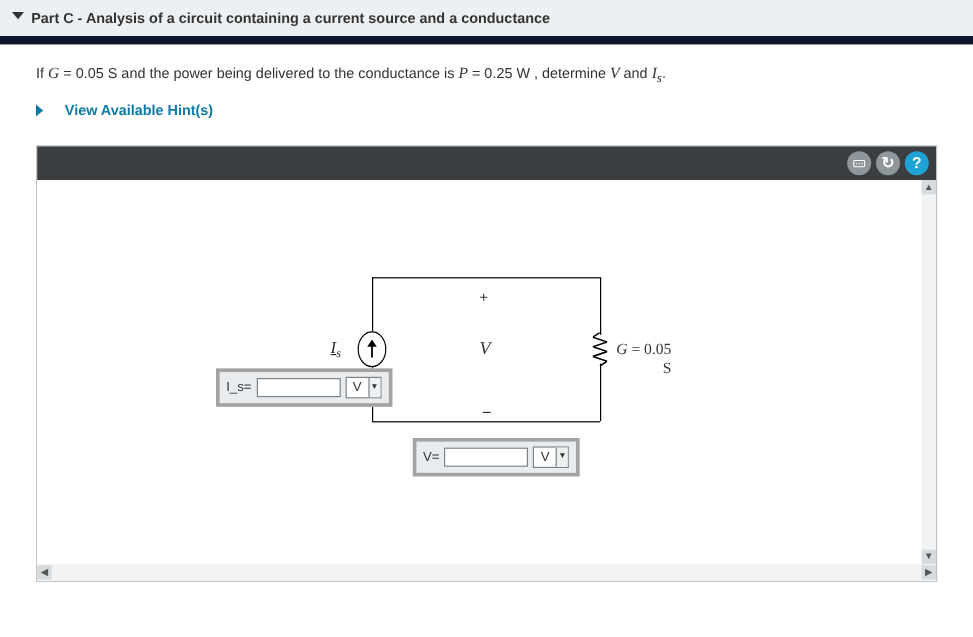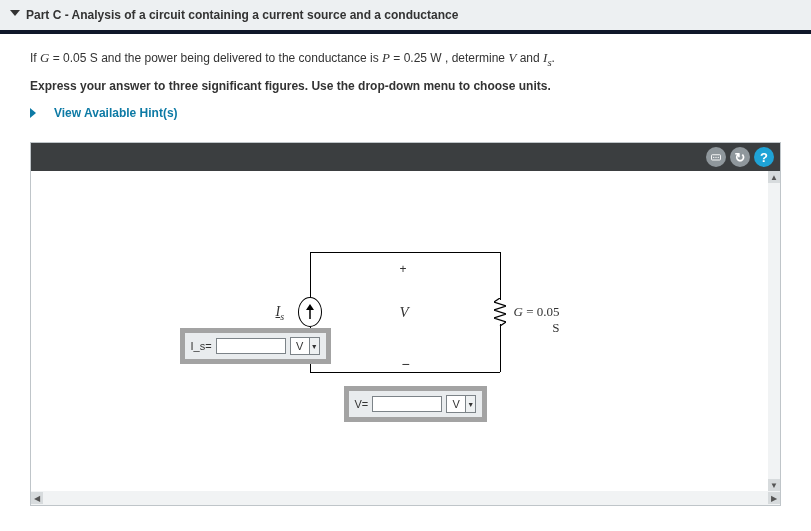--- a/index.html
+++ b/index.html
@@ -8,21 +8,21 @@
     padding: 0;
     font-family: Arial, Helvetica, sans-serif;
     font-size: 12px;
     background: #fff;
     color: #333;
     width: 811px;
   }
   .part-header {
     background: #edf0f2;
     padding: 8px 10px 8px 26px;
-    border-bottom: 4px solid #0f172a;
+    border-bottom: 7px solid #0f172a;
     position: relative;
   }
   .part-header .part-title {
     font-weight: bold;
     font-size: 12px;
     color: #333;
   }
   .part-header .caret {
     position: absolute;
     left: 10px;
@@ -143,21 +143,21 @@
     font-family: "Times New Roman", serif; font-size:13px;text-align:right;
   }
   .g-label .gv{font-style:italic;}
   .plus { position:absolute; left:160px; top:30px; font-size:12px; }
   .minus { position:absolute; left:162px; top:124px; font-size:14px; }
   .Vlbl { position:absolute; left:160px; top:72px; font-style:italic; font-family:"Times New Roman",serif; font-size:15px; }
 
   .inputbox {
     position:absolute;
     background:#e9ecee;
-    border:5px solid #a3a3a3;
+    border:3px solid #a3a3a3;
     padding:4px 6px;
     display:flex; align-items:center; gap:4px;
     font-size:11px;
   }
   .inputbox .lbl { white-space:nowrap; }
   .inputbox input[type=text]{
     width:70px; height:16px;
     border:1px solid #7c8388;
     background:#fff;
     font-size:11px;
@@ -186,21 +186,20 @@
   <span>If </span>
   <span class="mathvar">G</span>
   <span> =  0.05 S</span>
   <span> and the power being delivered to the conductance is </span>
   <span class="mathvar">P</span>
   <span> =  0.25 W</span>
   <span>, determine </span>
   <span class="mathvar">V</span>
   <span> and </span>
   <span class="mathvar"><span>I</span><sub>s</sub></span><span>.</span>
-  <span class="line2">Express your answer to three significant figures. Use the drop-down menu to choose units.</span>
 </div>
 
 <div class="hints">
   <span class="tri"></span>
   <span>View Available Hint(s)</span>
 </div>
 
 <div class="answer-shell">
   <div class="toolbar">
     <div class="tb-btn">

